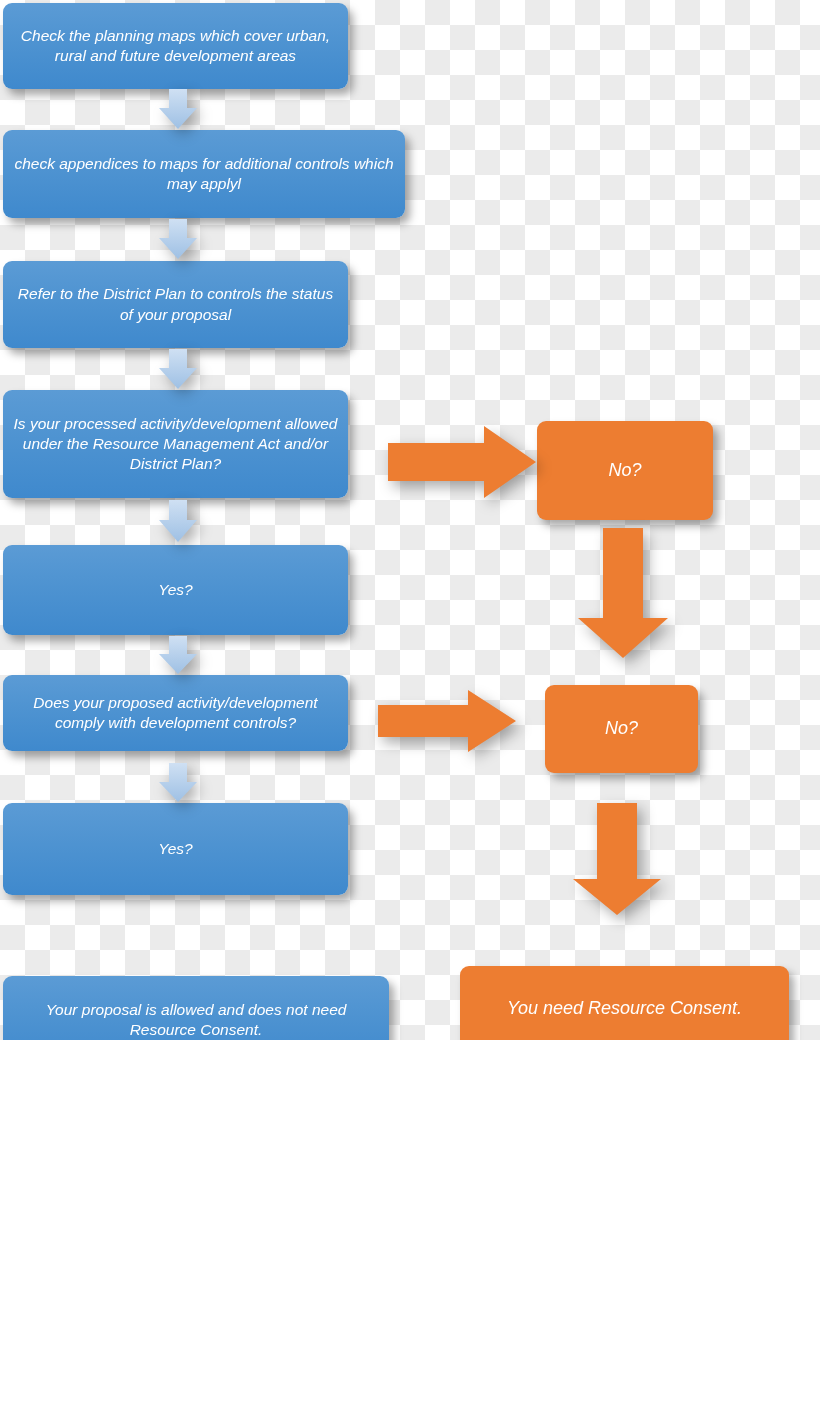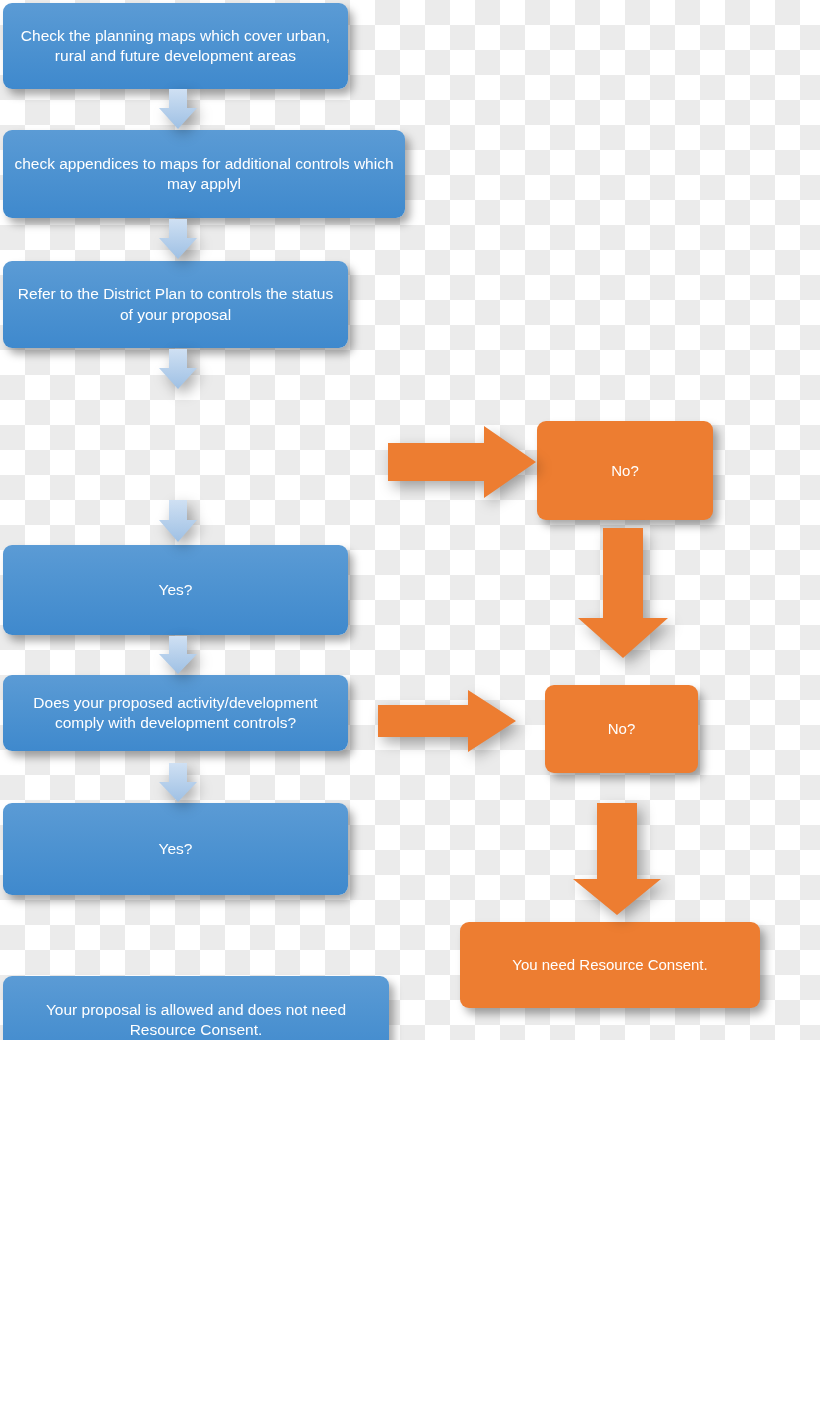--- a/index.html
+++ b/index.html
@@ -28,60 +28,62 @@
   .node{
     position:absolute;
     display:flex;align-items:center;justify-content:center;
     text-align:center;
     color:#ffffff;
     border-radius:9px;
     box-sizing:border-box;
     padding:4px 10px;
     line-height:1.30;
     box-shadow:5px 6px 9px rgba(0,0,0,0.34);
+    font-style:italic;
   }
   .blue{
     background:linear-gradient(180deg,#5b9bd5 0%,#4e93d1 45%,#3f89cd 100%);
     font-size:15.5px;
   }
   .orange{
     background:#ed7d31;
-    font-size:15px;
+    font-size:18px;
   }
   .arrow{
     position:absolute;
     filter:drop-shadow(5px 6px 7px rgba(0,0,0,0.33));
   }
   .arrow svg{display:block;}
 </style>
 </head>
 <body>
 
 <div id="canvas">
 
   <div class="node blue" style="left:3px;top:3px;width:345px;height:86px;">Check the planning maps which cover urban, rural and future development areas</div>
 
   <div class="node blue" style="left:3px;top:130px;width:402px;height:88px;">check appendices to maps for additional controls which may applyl</div>
 
   <div class="node blue" style="left:3px;top:261px;width:345px;height:87px;">Refer to the District Plan to controls the status of your proposal</div>
 
+  <div class="node blue" style="left:3px;top:390px;width:345px;height:108px;">Is your processed activity/development allowed under the Resource Management Act and/or District Plan?</div>
 
   <div class="node blue" style="left:3px;top:545px;width:345px;height:90px;">Yes?</div>
 
   <div class="node blue" style="left:3px;top:675px;width:345px;height:76px;">Does your proposed activity/development comply with development controls?</div>
 
   <div class="node blue" style="left:3px;top:803px;width:345px;height:92px;">Yes?</div>
 
   <div class="node blue" style="left:3px;top:976px;width:386px;height:88px;">Your proposal is allowed and does not need Resource Consent.</div>
 
   <div class="node orange" style="left:537px;top:421px;width:176px;height:99px;">No?</div>
 
   <div class="node orange" style="left:545px;top:685px;width:153px;height:88px;">No?</div>
 
-  <div class="node orange" style="left:460px;top:922px;width:300px;height:86px;">You need Resource Consent.</div>
+  <div class="node orange" style="left:460px;top:966px;width:329px;height:86px;">You need Resource Consent.</div>
 
   <div class="arrow" style="left:159px;top:89px;width:38px;height:40px;">
     <svg width="38" height="40" viewBox="0 0 38 40">
       <defs>
           <linearGradient id="gb1" x1="0" y1="0" x2="0" y2="1">
         <stop offset="0%" stop-color="#cfe0f3"></stop>
             <stop offset="100%" stop-color="#9ec0e4"></stop>
       </linearGradient>
         </defs>
       <path d="M10 0 H28 V19 H38 L19 40 L0 19 H10 Z" fill="url(#gb1)"></path>

